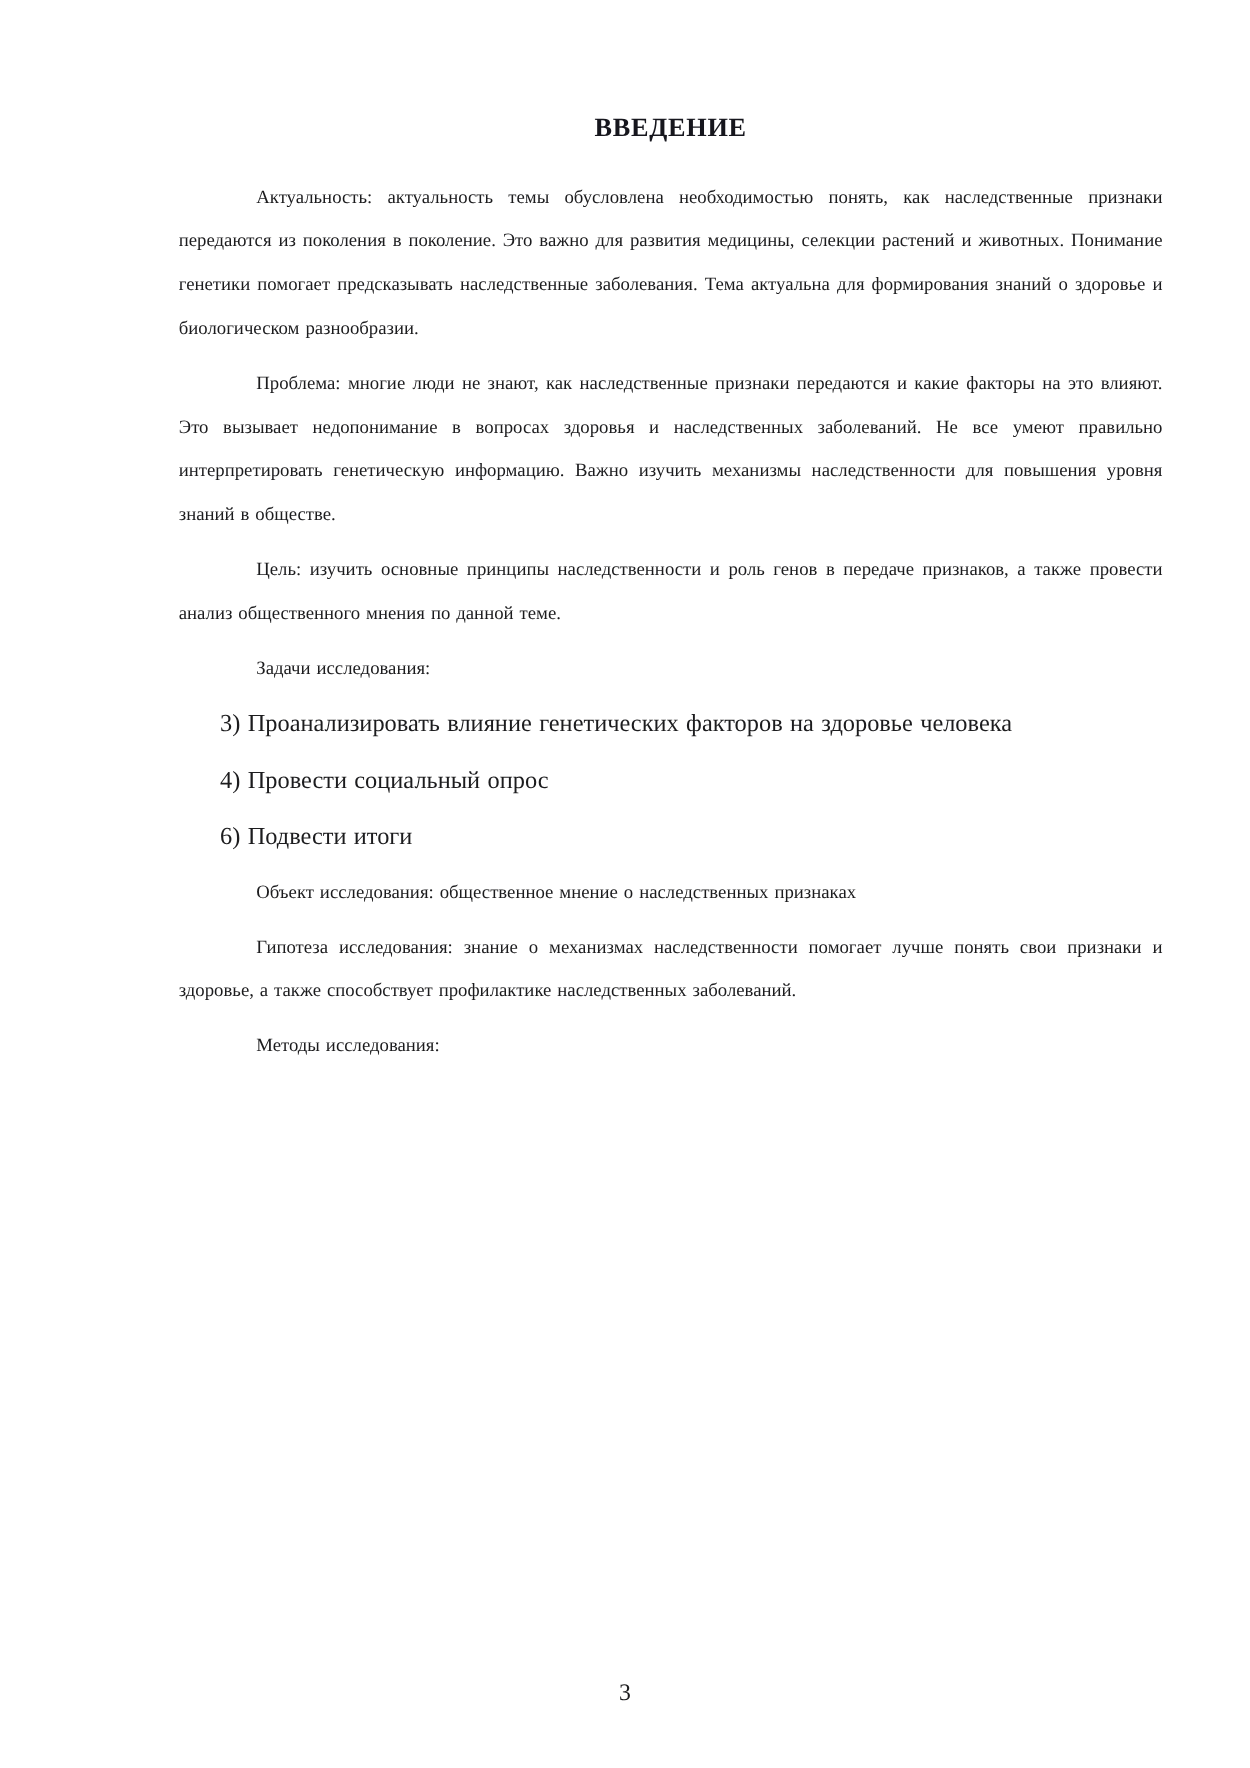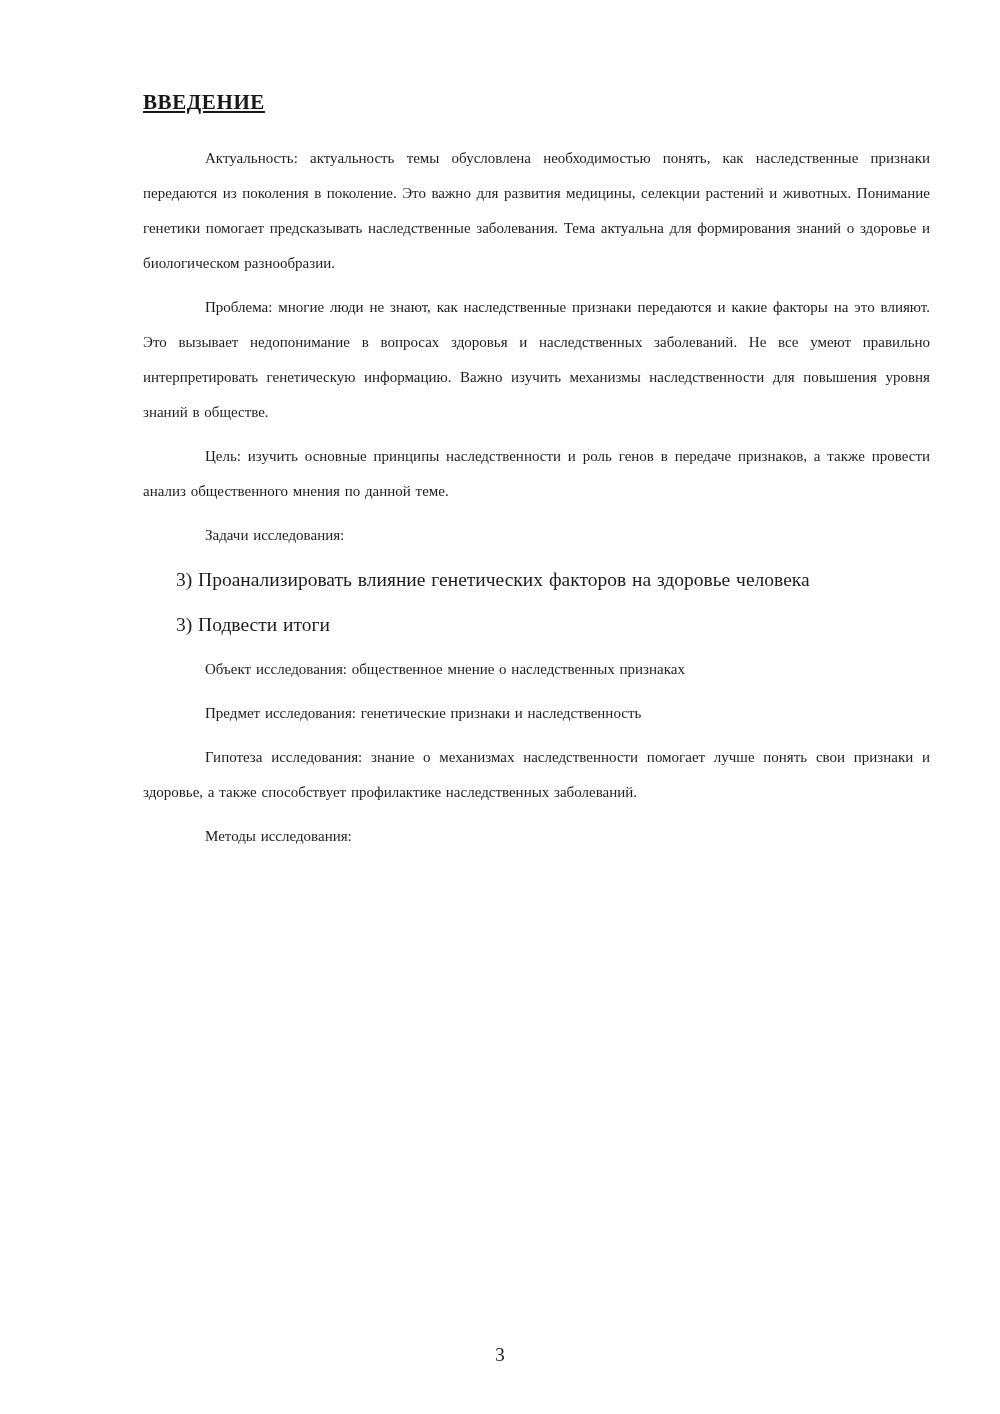--- a/index.html
+++ b/index.html
@@ -13,26 +13,26 @@
     overflow: hidden;
   }
   .page {
     position: relative;
     width: 1000px;
     height: 1414px;
     background: #ffffff;
     padding: 90px 70px 0 143px;
   }
   .doc-title {
+    text-align: center;
     font-size: 21px;
     font-weight: bold;
     letter-spacing: 0.6px;
     margin-bottom: 26px;
     color: #16161d;
-    text-decoration: underline;
   }
   .para {
     font-size: 15px;
     line-height: 35px;
     text-align: justify;
     text-indent: 62px;
     margin-bottom: 9px;
     word-spacing: 1px;
   }
   .para.lead-word {  }
@@ -66,26 +66,26 @@
   <p class="para lead-word">Проблема: многие люди не знают, как наследственные признаки передаются и какие факторы на это влияют. Это вызывает недопонимание в вопросах здоровья и наследственных заболеваний. Не все умеют правильно интерпретировать генетическую информацию. Важно изучить механизмы наследственности для повышения уровня знаний в обществе.</p>
 
   <p class="para lead-word">Цель: изучить основные принципы наследственности и роль генов в передаче признаков, а также провести анализ общественного мнения по данной теме.</p>
 
   <p class="para">Задачи исследования:</p>
 
 
 
   <p class="task">3) Проанализировать влияние генетических факторов на здоровье человека</p>
 
+  <p class="task">4) Провести социальный опрос</p>
 
-  <p class="task">3) Подвести итоги</p>
+  <p class="task">6) Подвести итоги</p>
 
   <p class="para lead-word">Объект исследования: общественное мнение о наследственных признаках</p>
 
-  <p class="para lead-word">Предмет исследования: генетические признаки и наследственность</p>
 
   <p class="para lead-word">Гипотеза исследования: знание о механизмах наследственности помогает лучше понять свои признаки и здоровье, а также способствует профилактике наследственных заболеваний.</p>
 
   <p class="para">Методы исследования:</p>
 
   <div class="page-footer">3</div>
 
 </div>
 
 </body></html>

